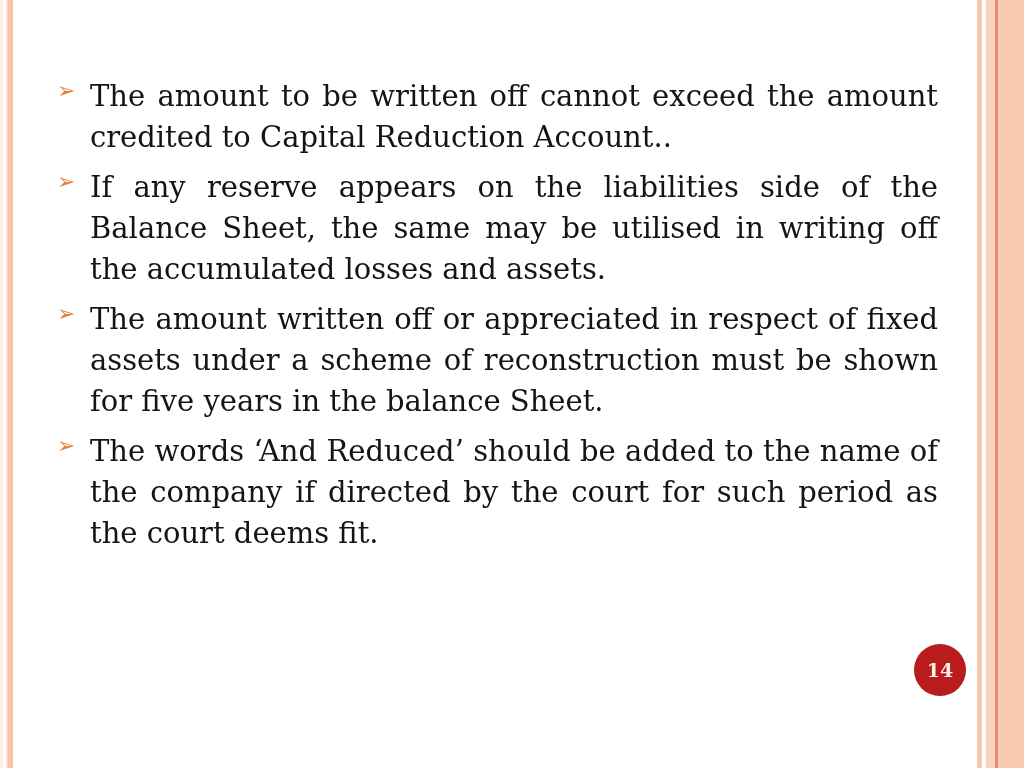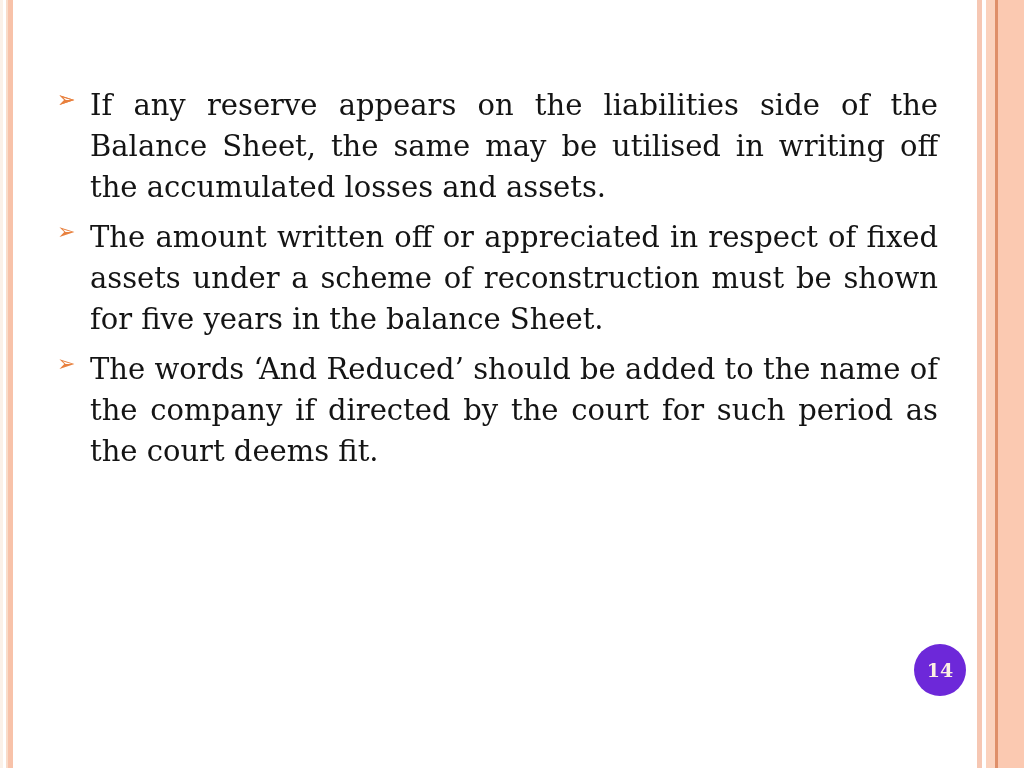--- a/index.html
+++ b/index.html
@@ -69,41 +69,42 @@
     line-height: 1;
     color: #e8803e;
   }
   .page-badge {
     position: absolute;
     left: 914px;
     top: 644px;
     width: 52px;
     height: 52px;
     border-radius: 50%;
-    background: #6d28d9;
+    background: #b91c1c;
     color: #fcf0e2;
     font-size: 19px;
     font-weight: bold;
     display: flex;
     align-items: center;
     justify-content: center;
   }
 </style>
 </head>
 <body>
 
 <div class="slide">
 
   <div class="border-left"></div>
   <div class="border-right"></div>
 
   <div class="content">
     <ul class="bullets">
       <li>
         <span class="bullet-glyph">➢</span>
+        <span>The amount to be written off cannot exceed the amount credited to Capital Reduction Account..</span>
       </li>
       <li>
         <span class="bullet-glyph">➢</span>
         <span>If any reserve appears on the liabilities side of the Balance Sheet, the same may be utilised in writing off the accumulated losses and assets.</span>
       </li>
       <li>
         <span class="bullet-glyph">➢</span>
         <span>The amount written off or appreciated in respect of fixed assets under a scheme of reconstruction must be shown for five years in the balance Sheet.</span>
       </li>
       <li>

